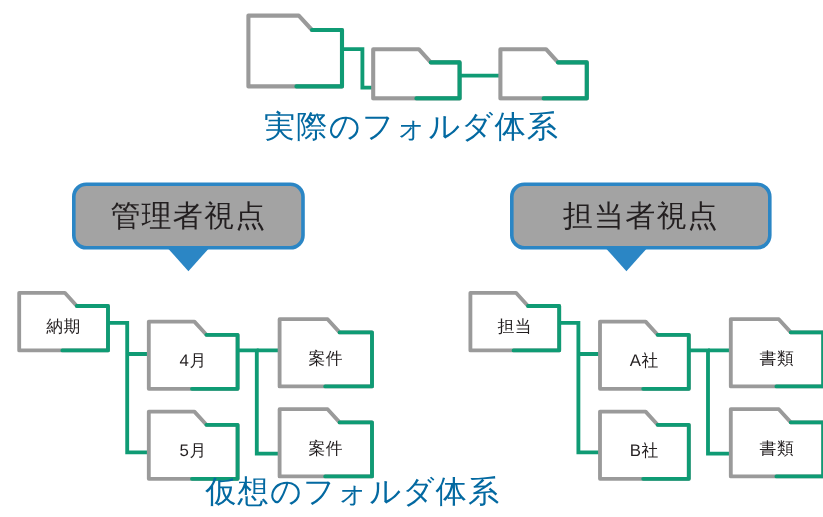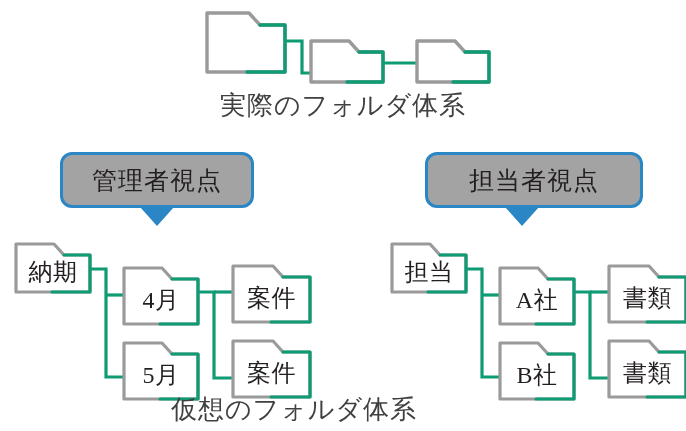--- a/index.html
+++ b/index.html
@@ -34,27 +34,26 @@
   .folder .flabel {
     position: absolute;
     left: 0;
     right: 0;
     top: 0;
     bottom: 0;
     display: flex;
     align-items: center;
     justify-content: center;
     padding-top: 10px;
-    font-size: 24px;
+    font-size: 14px;
     line-height: 1;
     letter-spacing: 0.5px;
     color: #231f20;
     white-space: nowrap;
     pointer-events: none;
-    font-family: Liberation Serif, serif;
   }
 
   
   .conn {
     position: absolute;
     pointer-events: none;
   }
   .conn svg { display: block; overflow: visible; }
 
   
@@ -83,21 +82,21 @@
     border-right: 17px solid transparent;
     border-top: 19px solid #2b86c5;
   }
 
   
   .caption {
     position: absolute;
     text-align: center;
     font-size: 26px;
     line-height: 1;
-    color: #404040;
+    color: #0369a1;
     letter-spacing: 1px;
     white-space: nowrap;
   }
 </style>
 </head>
 <body>
 
 <div id="stage">
 
   <div class="folder" style="left:203px; top:8px; width:86px; height:67px;">

